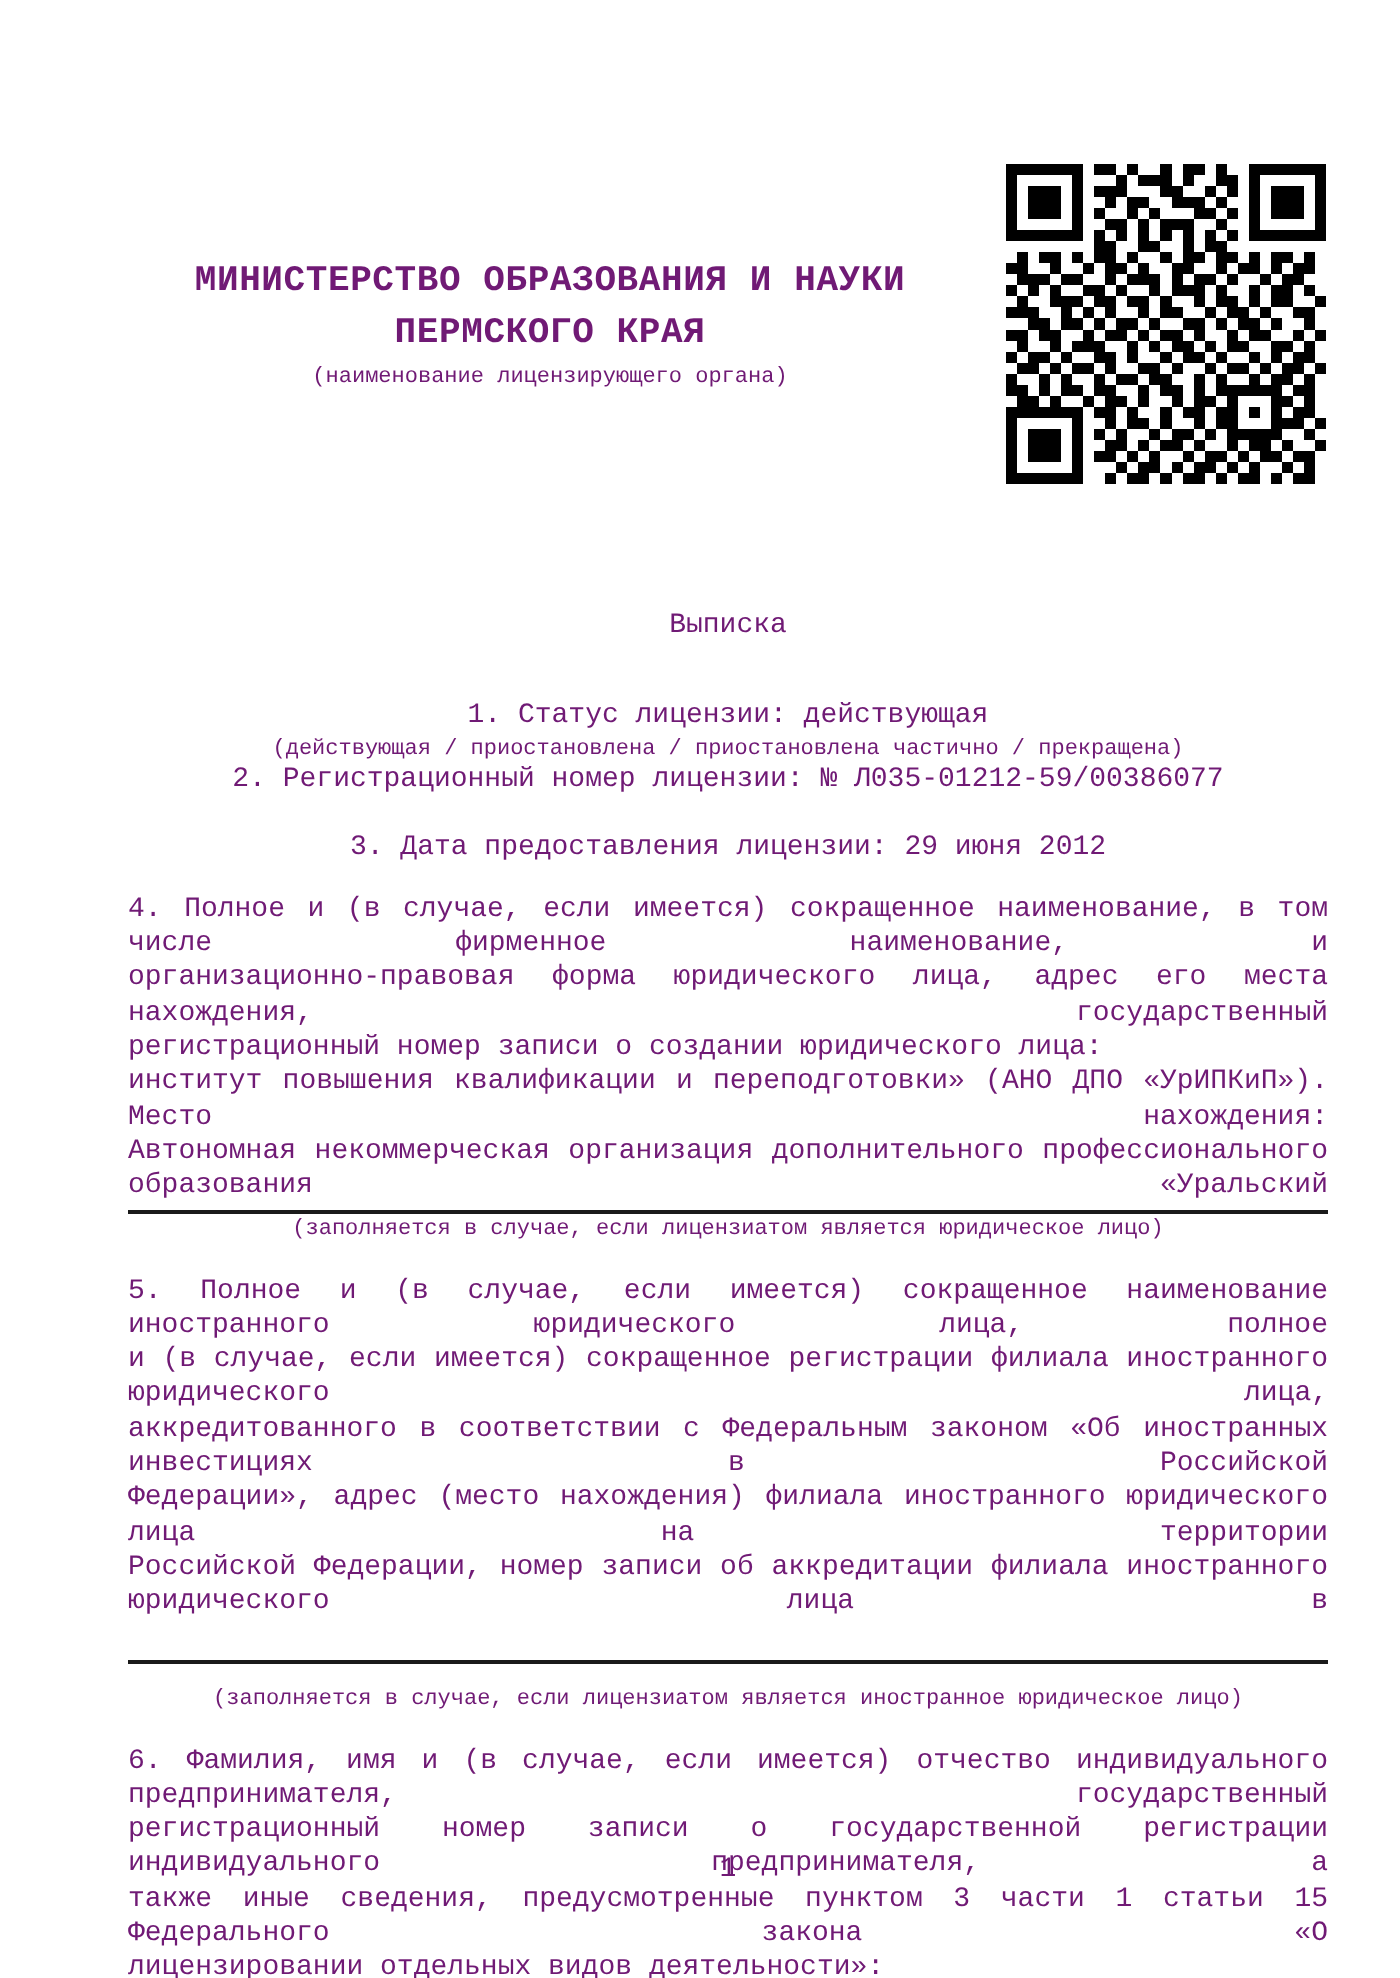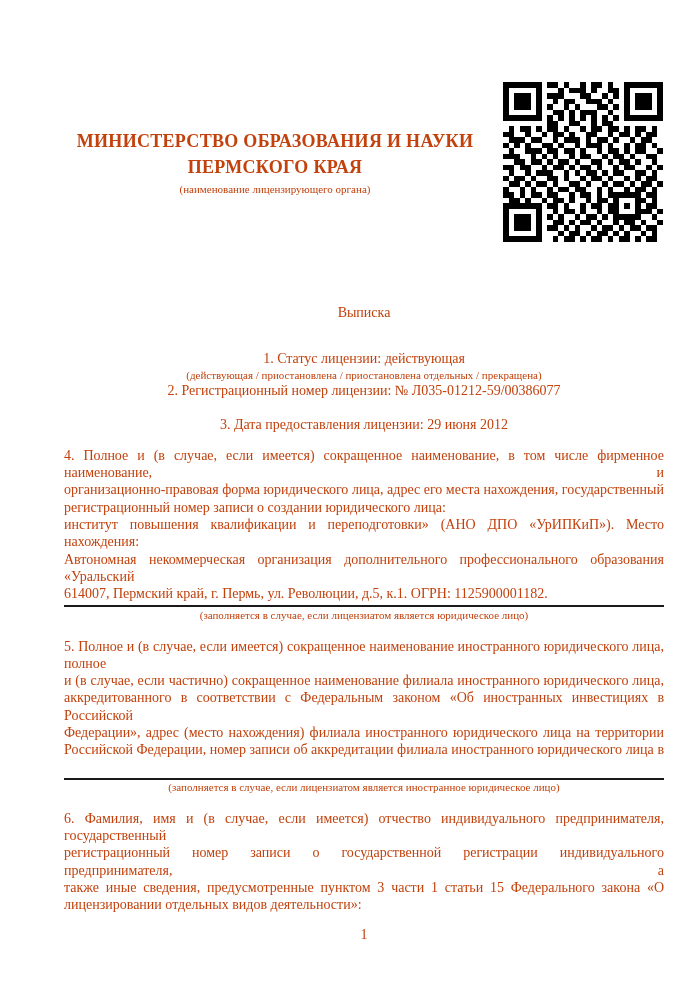--- a/index.html
+++ b/index.html
@@ -1,22 +1,22 @@
 <!DOCTYPE html>
 <html><head>
 <meta charset="utf-8">
 <style>
   html, body { margin: 0; padding: 0; background: #ffffff; }
   .page {
     position: relative;
     width: 700px;
     height: 989px;
     background: #ffffff;
-    color: #c2410c;
-    font-family: Liberation Serif, serif;
+    color: #701a75;
+    font-family: Liberation Mono, monospace;
     overflow: hidden;
   }
   
   .header {
     position: absolute;
     top: 128px;
     left: 40px;
     width: 470px;
     text-align: center;
   }
@@ -72,21 +72,21 @@
   }
   .s1 { margin-top: 28px; }
   .cap1 { margin-top: 2px; }
   .s2 { margin-top: 0; }
   .s3 { margin-top: 16px; }
   .s4 { margin-top: 14px; }
   .rule4 { margin-top: 2px; }
   .cap4 { margin-top: 2px; }
   .s5 { margin-top: 16px; }
   .rule5 { margin-top: 19px; }
-  .cap5 { margin-top: 1px; }
+  .cap5 { margin-top: 12px; }
   .s6 { margin-top: 16px; }
   .page-number {
     position: absolute;
     top: 927px;
     left: 64px;
     width: 600px;
     text-align: center;
     font-size: 14px;
   }
 </style>
@@ -557,40 +557,39 @@
       </svg>
   </div>
 
   <div class="content">
 
     <div class="title">
       <div>Выписка</div>
     </div>
 
     <div class="line s1">1. Статус лицензии: действующая</div>
-    <div class="cap cap1">(действующая / приостановлена / приостановлена отдельных / прекращена)</div>
+    <div class="cap cap1">(действующая / приостановлена / приостановлена частично / прекращена)</div>
 
     <div class="line s2">2. Регистрационный номер лицензии: № Л035-01212-59/00386077</div>
 
     <div class="line s3">3. Дата предоставления лицензии: 29 июня 2012</div>
 
     <div class="para s4">
       <div class="jline">4. Полное и (в случае, если имеется) сокращенное наименование, в том числе фирменное наименование, и</div>
       <div class="jline">организационно-правовая форма юридического лица, адрес его места нахождения, государственный</div>
       <div class="jlast">регистрационный номер записи о создании юридического лица:</div>
       <div class="jline">институт повышения квалификации и переподготовки» (АНО ДПО «УрИПКиП»). Место нахождения:</div>
       <div class="jline">Автономная некоммерческая организация дополнительного профессионального образования «Уральский</div>
-      <div class="jlast">614007, Пермский край, г. Пермь, ул. Революции, д.5, к.1. ОГРН: 1125900001182.</div>
     </div>
     <div class="rule rule4"></div>
     <div class="cap cap4">(заполняется в случае, если лицензиатом является юридическое лицо)</div>
 
     <div class="para s5">
       <div class="jline">5. Полное и (в случае, если имеется) сокращенное наименование иностранного юридического лица, полное</div>
-      <div class="jline">и (в случае, если частично) сокращенное наименование филиала иностранного юридического лица,</div>
+      <div class="jline">и (в случае, если имеется) сокращенное регистрации филиала иностранного юридического лица,</div>
       <div class="jline">аккредитованного в соответствии с Федеральным законом «Об иностранных инвестициях в Российской</div>
       <div class="jline">Федерации», адрес (место нахождения) филиала иностранного юридического лица на территории</div>
       <div class="jline">Российской Федерации, номер записи об аккредитации филиала иностранного юридического лица в</div>
     </div>
     <div class="rule rule5"></div>
     <div class="cap cap5">(заполняется в случае, если лицензиатом является иностранное юридическое лицо)</div>
 
     <div class="para s6">
       <div class="jline">6. Фамилия, имя и (в случае, если имеется) отчество индивидуального предпринимателя, государственный</div>
       <div class="jline">регистрационный номер записи о государственной регистрации индивидуального предпринимателя, а</div>

